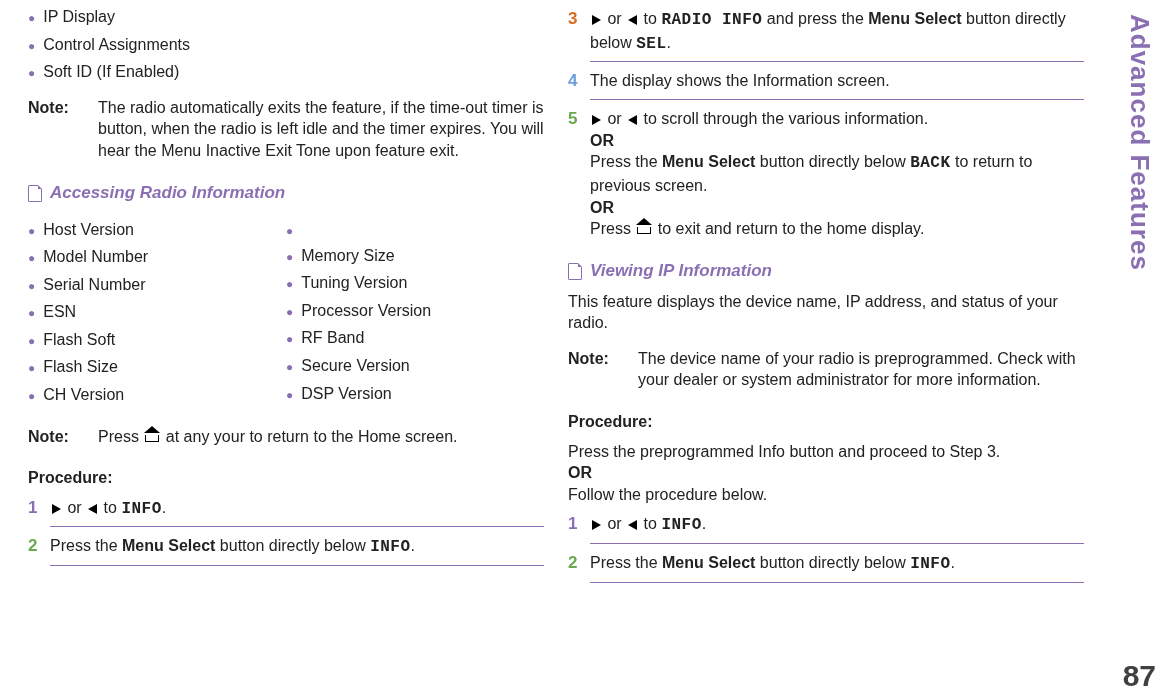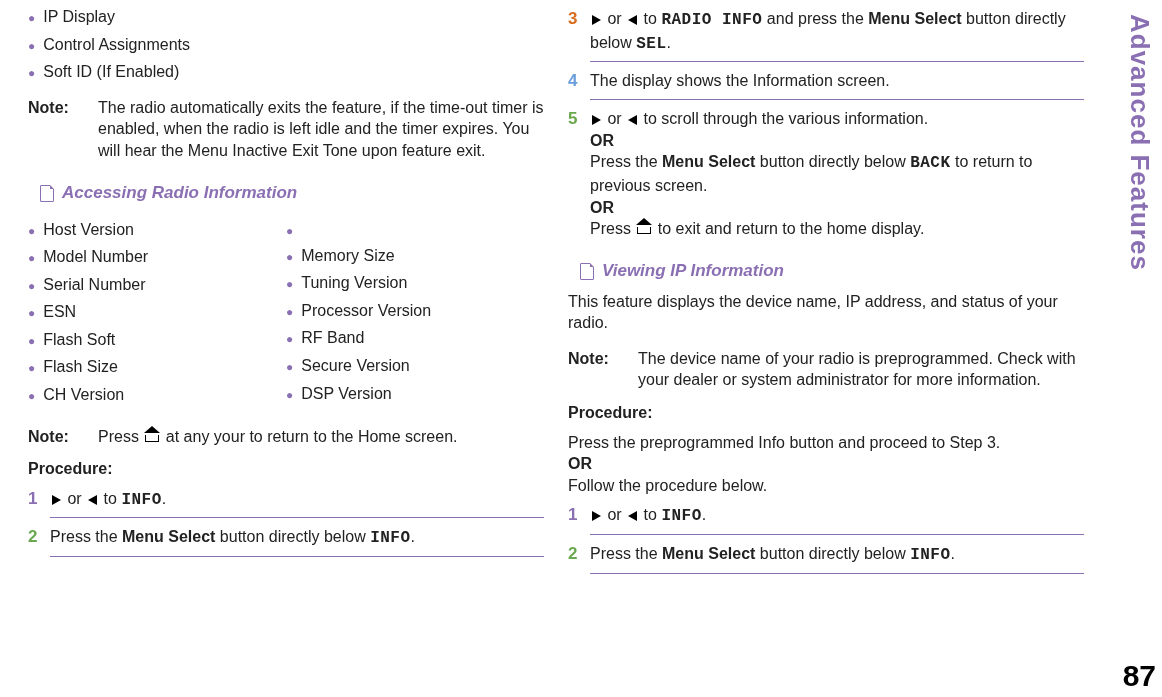--- a/index.html
+++ b/index.html
@@ -46,21 +46,21 @@
     font-weight: bold;
     width: 70px;
     flex-shrink: 0;
   }
   .section-head {
     display: flex;
     align-items: center;
     color: #8a6fb3;
     font-style: italic;
     font-weight: bold;
-    margin: 20px 0 8px 12px;
+    margin: 20px 0 8px 0;
     font-size: 17px;
   }
   .doc-icon {
     display: inline-block;
     width: 12px;
     height: 15px;
     border: 1px solid #8a6fb3;
     border-radius: 1px;
     margin-right: 8px;
     position: relative;
@@ -75,21 +75,21 @@
     width: 0; height: 0;
   }
   .two-col {
     display: flex;
   }
   .two-col .subcol {
     width: 50%;
   }
   .proc-label {
     font-weight: bold;
-    margin: 11px 0 6px 0;
+    margin: 20px 0 6px 0;
   }
   .step {
     display: flex;
     align-items: flex-start;
     margin: 8px 0 6px 0;
   }
   .step-num {
     font-weight: bold;
     font-size: 17px;
     width: 22px;
@@ -169,21 +169,21 @@
     color: #8a6fb3;
     font-weight: bold;
     font-size: 26px;
     letter-spacing: 1px;
     margin-top: 4px;
   }
   .page-num {
     position: absolute;
     right: 6px;
     bottom: 4px;
-    color: #000000;
+    color: #404040;
     font-weight: bold;
     font-size: 30px;
   }
   .plain-para { margin: 8px 0; }
 </style>
 </head>
 <body>
 
 <div class="page">
 
@@ -197,21 +197,21 @@
       <span class="bullet">●</span>
       <span>Control Assignments</span>
     </div>
     <div class="bullet-row">
       <span class="bullet">●</span>
       <span>Soft ID (If Enabled)</span>
     </div>
 
     <div class="note-row">
       <div class="note-label">Note:</div>
-      <div>The radio automatically exits the feature, if the time-out timer is enabled, when the radio is left idle and the timer expires. You will hear the Menu Inactive Exit Tone upon feature exit.</div>
+      <div>The radio automatically exits the feature, if the time-out timer is button, when the radio is left idle and the timer expires. You will hear the Menu Inactive Exit Tone upon feature exit.</div>
     </div>
 
     <div class="section-head">
       <span class="doc-icon"></span>
       <span>Accessing Radio Information</span>
     </div>
 
 
     <div class="two-col">
       <div class="subcol">

